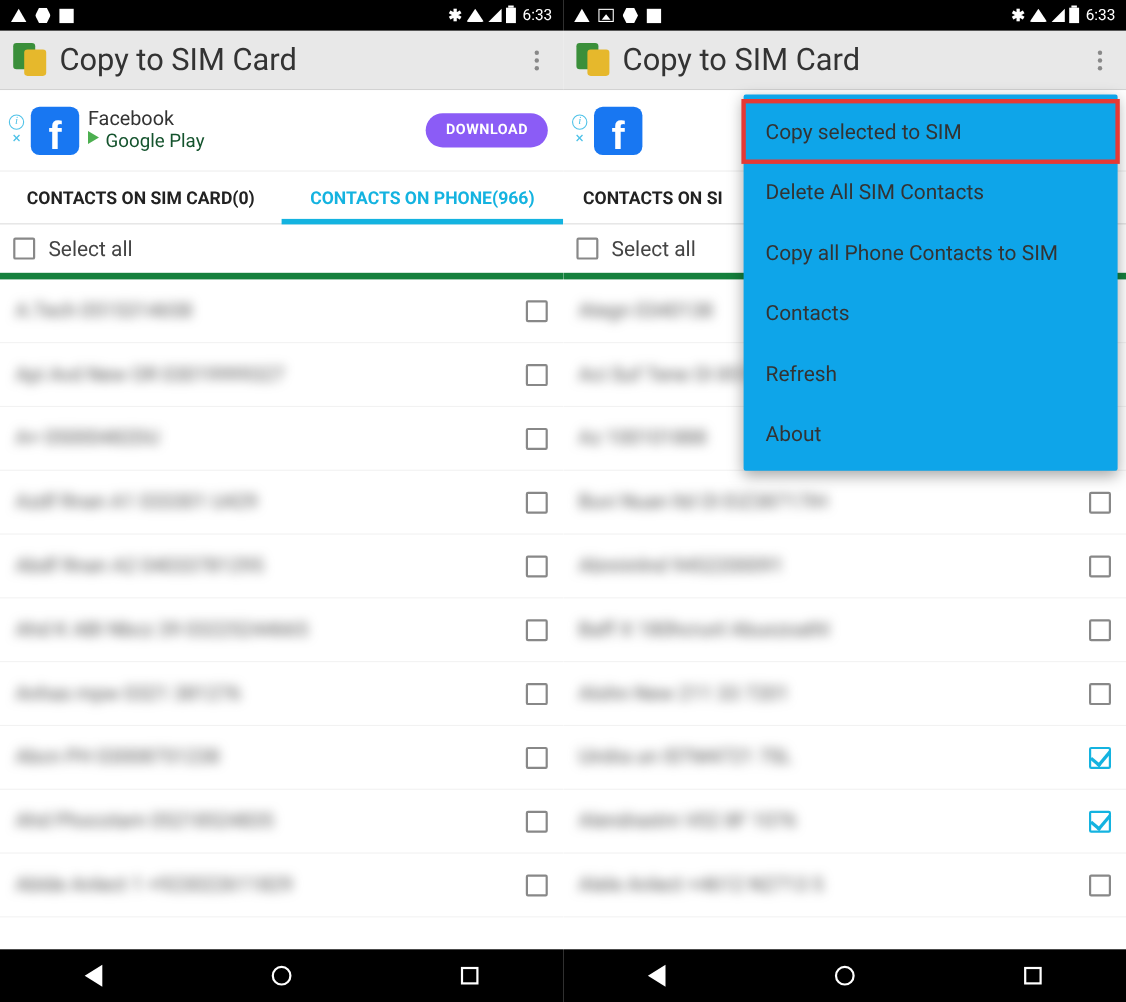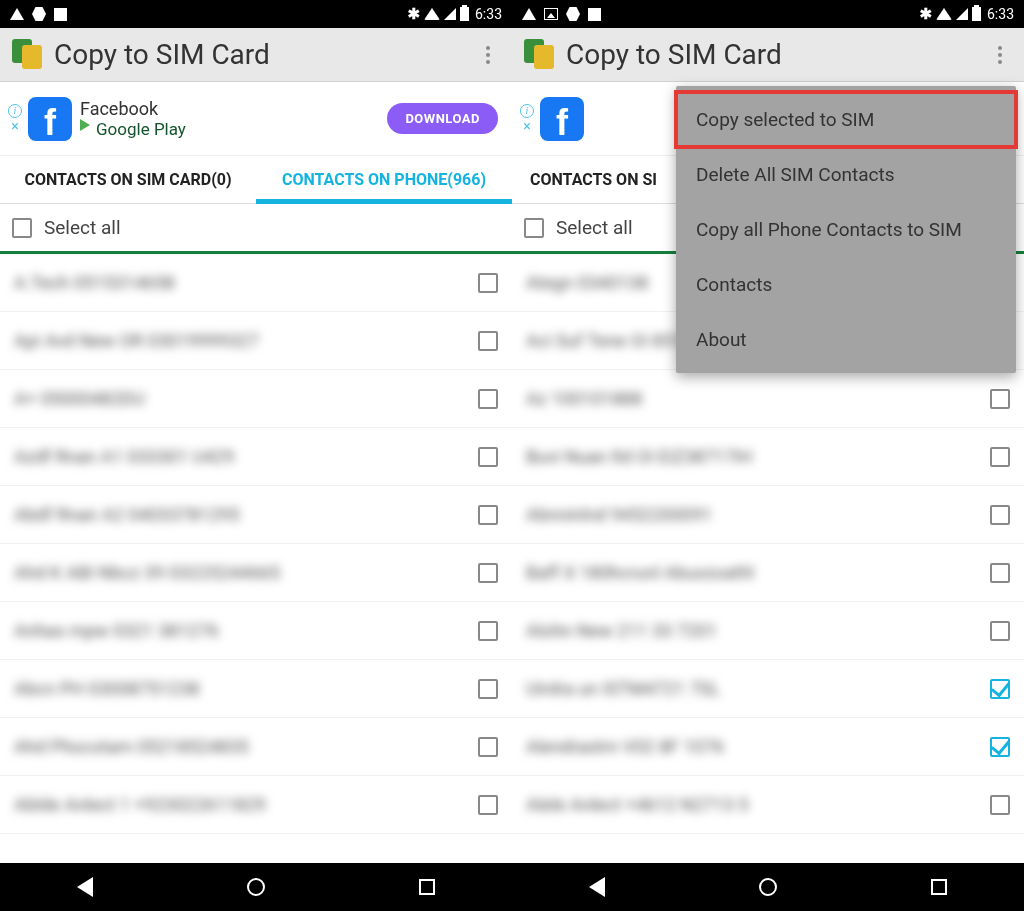--- a/index.html
+++ b/index.html
@@ -38,34 +38,34 @@
   .ad-sub { font-size:17px; color:#14532d; display:flex; align-items:flex-start; gap:4px; }
   .play-tri { width:0;height:0;border-top:6px solid transparent;border-bottom:6px solid transparent;border-left:10px solid #4caf50; margin-right:2px; position:relative; }
   .dl-btn { background:#8b5cf6; color:#fff; font-size:13px; font-weight:bold; padding:8px 18px; border-radius:18px; letter-spacing:0.5px; }
 
   .tabs { display:flex; height:48px; border-bottom:1px solid #ddd; }
   .tab { flex:1; display:flex; align-items:center; justify-content:center; font-size:16px; font-weight:bold; color:#222; cursor:pointer; position:relative; }
   .tab.active::after { content:""; position:absolute; left:0; right:0; bottom:-1px; height:5px; background:#14b3e0; }
   .tab.active { color:#14b3e0; }
 
   .list { flex:1; overflow:hidden; }
-  .select-all { display:flex; align-items:center; height:50px; padding:0 12px; gap:12px; font-size:19px; color:#444; border-bottom:3px solid #15803d;}
+  .select-all { display:flex; align-items:center; height:50px; padding:0 12px; gap:12px; font-size:19px; color:#444; border-bottom:6px solid #15803d;}
   .cb { width:20px; height:20px; border:2px solid #888; border-radius:2px; display:inline-block; position:relative; cursor:pointer; flex-shrink:0;}
   .cb.checked { border-color:#14b3e0; }
   .cb.checked::after { content:""; position:absolute; left:3px; top:-2px; width:8px; height:14px; border-right:3px solid #14b3e0; border-bottom:3px solid #14b3e0; transform:rotate(40deg); }
 
   .row { display:flex; align-items:center; height:58px; padding:0 14px; border-bottom:1px solid #f2f2f2; gap:10px;}
   .row-text { flex:1; font-size:18px; color:#555; filter: blur(5px); white-space:nowrap; overflow:hidden; }
 
   .nav-bar { height:48px; background:#000; display:flex; align-items:center; justify-content:space-around; }
   .nav-back { width:0;height:0; border-top:10px solid transparent; border-bottom:10px solid transparent; border-right:16px solid #fff; }
   .nav-home { width:18px; height:18px; border:2px solid #fff; border-radius:50%; }
   .nav-recent { width:16px; height:16px; border:2px solid #fff; }
 
-  .menu { position:absolute; top:86px; right:8px; width:340px; background:#a3a3a3; box-shadow:0 4px 14px rgba(0,0,0,0.35); border-radius:2px; z-index:10; padding:6px 0; }
+  .menu { position:absolute; top:86px; right:8px; width:340px; background:#0ea5e9; box-shadow:0 4px 14px rgba(0,0,0,0.35); border-radius:2px; z-index:10; padding:6px 0; }
   .menu-item { padding:16px 20px; font-size:19px; color:#333; cursor:pointer; }
   .menu-item.highlight { outline:4px solid #e53935; outline-offset:-2px; }
 </style>
 </head>
 <body>
 
 <div class="screens">
 
   <div class="screen">
     <div class="status-bar">
@@ -272,17 +272,18 @@
       <div class="nav-back"></div>
       <div class="nav-home"></div>
       <div class="nav-recent"></div>
     </div>
 
     <div class="menu">
       <div class="menu-item highlight">Copy selected to SIM</div>
       <div class="menu-item">Delete All SIM Contacts</div>
       <div class="menu-item">Copy all Phone Contacts to SIM</div>
       <div class="menu-item">Contacts</div>
+      <div class="menu-item">Refresh</div>
       <div class="menu-item">About</div>
     </div>
   </div>
 
 </div>
 
 </body></html>

